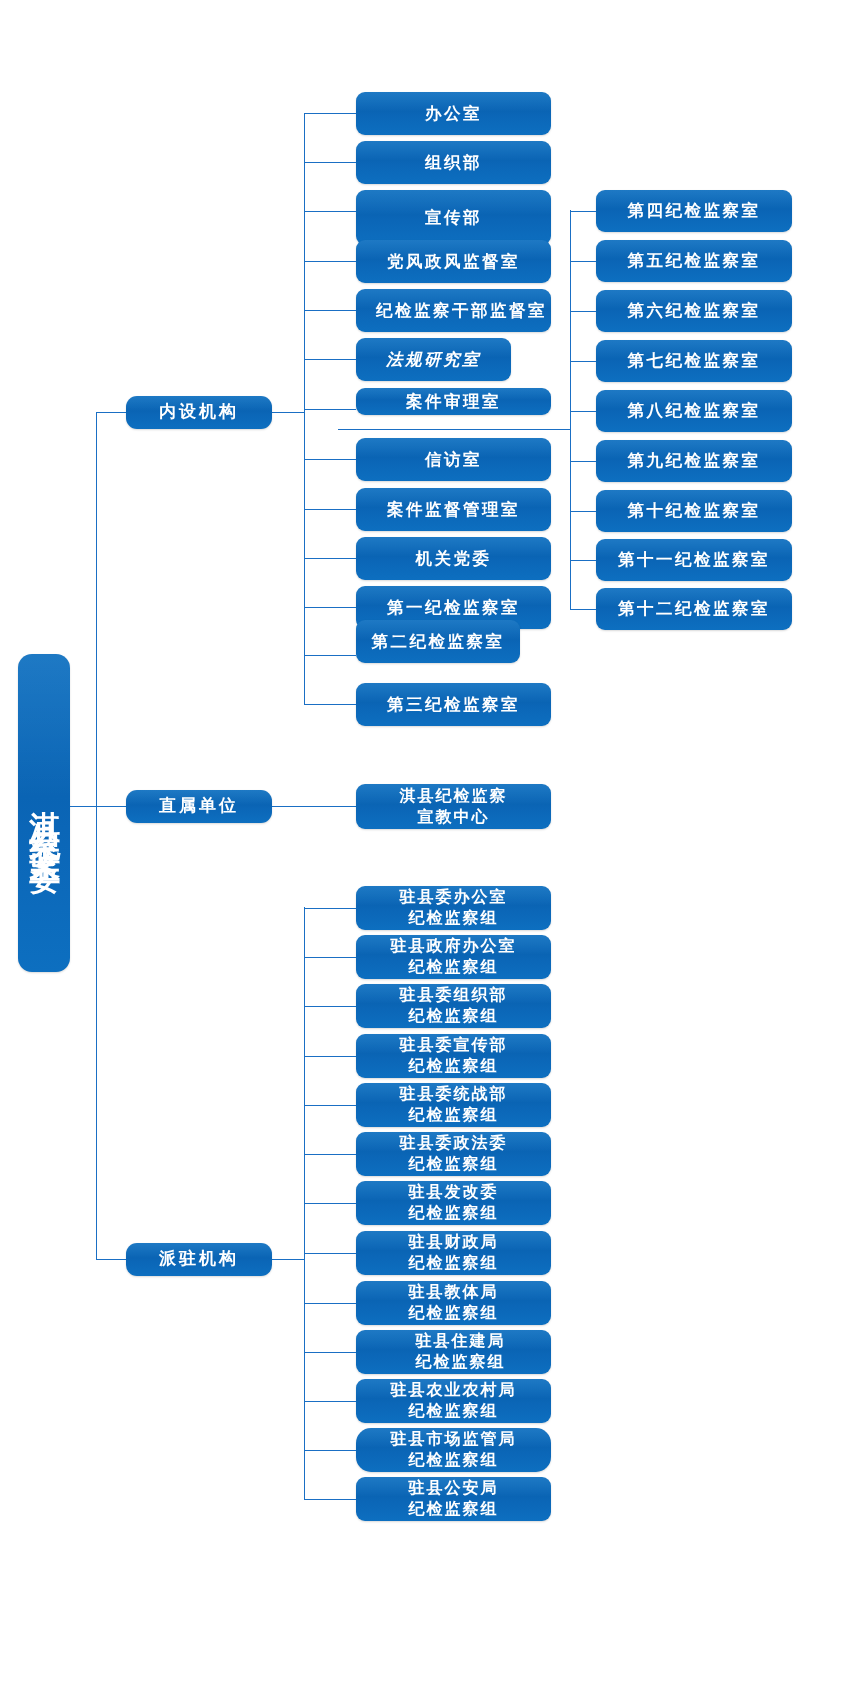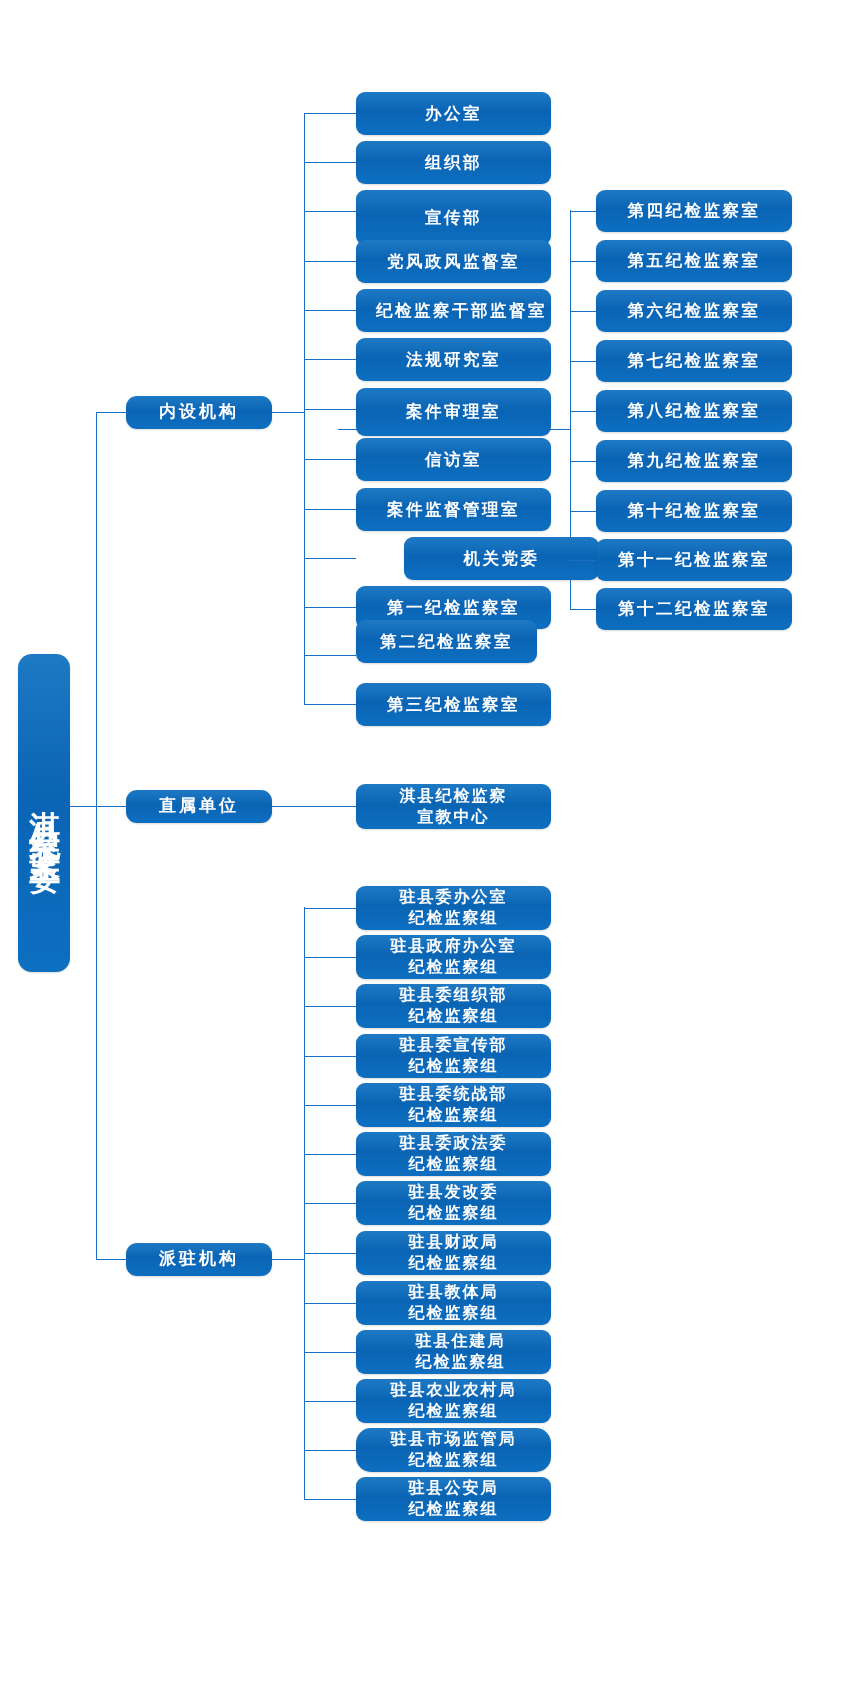--- a/index.html
+++ b/index.html
@@ -120,27 +120,27 @@
 
   <div class="node cat" style="left:126px; top:790px; width:146px; height:33px;">直属单位</div>
 
   <div class="node cat" style="left:126px; top:1243px; width:146px; height:33px;">派驻机构</div>
 
   <div class="node leaf" style="left:356px; top:92px;  width:195px; height:43px;">办公室</div>
   <div class="node leaf" style="left:356px; top:141px; width:195px; height:43px;">组织部</div>
   <div class="node leaf" style="left:356px; top:190px; width:195px; height:55px;">宣传部</div>
   <div class="node leaf" style="left:356px; top:240px; width:195px; height:43px;">党风政风监督室</div>
   <div class="node leaf" style="left:356px; top:289px; width:195px; height:43px;padding-left:16px;">纪检监察干部监督室</div>
-  <div class="node leaf" style="left:356px; top:338px; width:195px; height:43px;">法规研究室</div>
-  <div class="node leaf" style="left:356px; top:388px; width:195px; height:48px;">案件审理室</div>
+  <div class="node leaf" style="left:356px; top:338px; width:155px; height:43px;font-style:italic;">法规研究室</div>
+  <div class="node leaf" style="left:356px; top:388px; width:195px; height:27px;">案件审理室</div>
   <div class="node leaf" style="left:356px; top:438px; width:195px; height:43px;">信访室</div>
   <div class="node leaf" style="left:356px; top:488px; width:195px; height:43px;">案件监督管理室</div>
-  <div class="node leaf" style="left:356px; top:537px; width:195px; height:43px;margin-left:48px;">机关党委</div>
+  <div class="node leaf" style="left:356px; top:537px; width:195px; height:43px;">机关党委</div>
   <div class="node leaf" style="left:356px; top:586px; width:195px; height:43px;">第一纪检监察室</div>
-  <div class="node leaf" style="left:356px; top:620px; width:181px; height:43px;">第二纪检监察室</div>
+  <div class="node leaf" style="left:356px; top:620px; width:164px; height:43px;">第二纪检监察室</div>
   <div class="node leaf" style="left:356px; top:683px; width:195px; height:43px;">第三纪检监察室</div>
 
   <div class="line h" style="left:304px; top:113px; width:52px;"></div>
   <div class="line h" style="left:304px; top:162px; width:52px;"></div>
   <div class="line h" style="left:304px; top:211px; width:52px;"></div>
   <div class="line h" style="left:304px; top:261px; width:52px;"></div>
   <div class="line h" style="left:304px; top:310px; width:52px;"></div>
   <div class="line h" style="left:304px; top:359px; width:52px;"></div>
   <div class="line h" style="left:304px; top:409px; width:52px;"></div>
   <div class="line h" style="left:304px; top:459px; width:52px;"></div>

